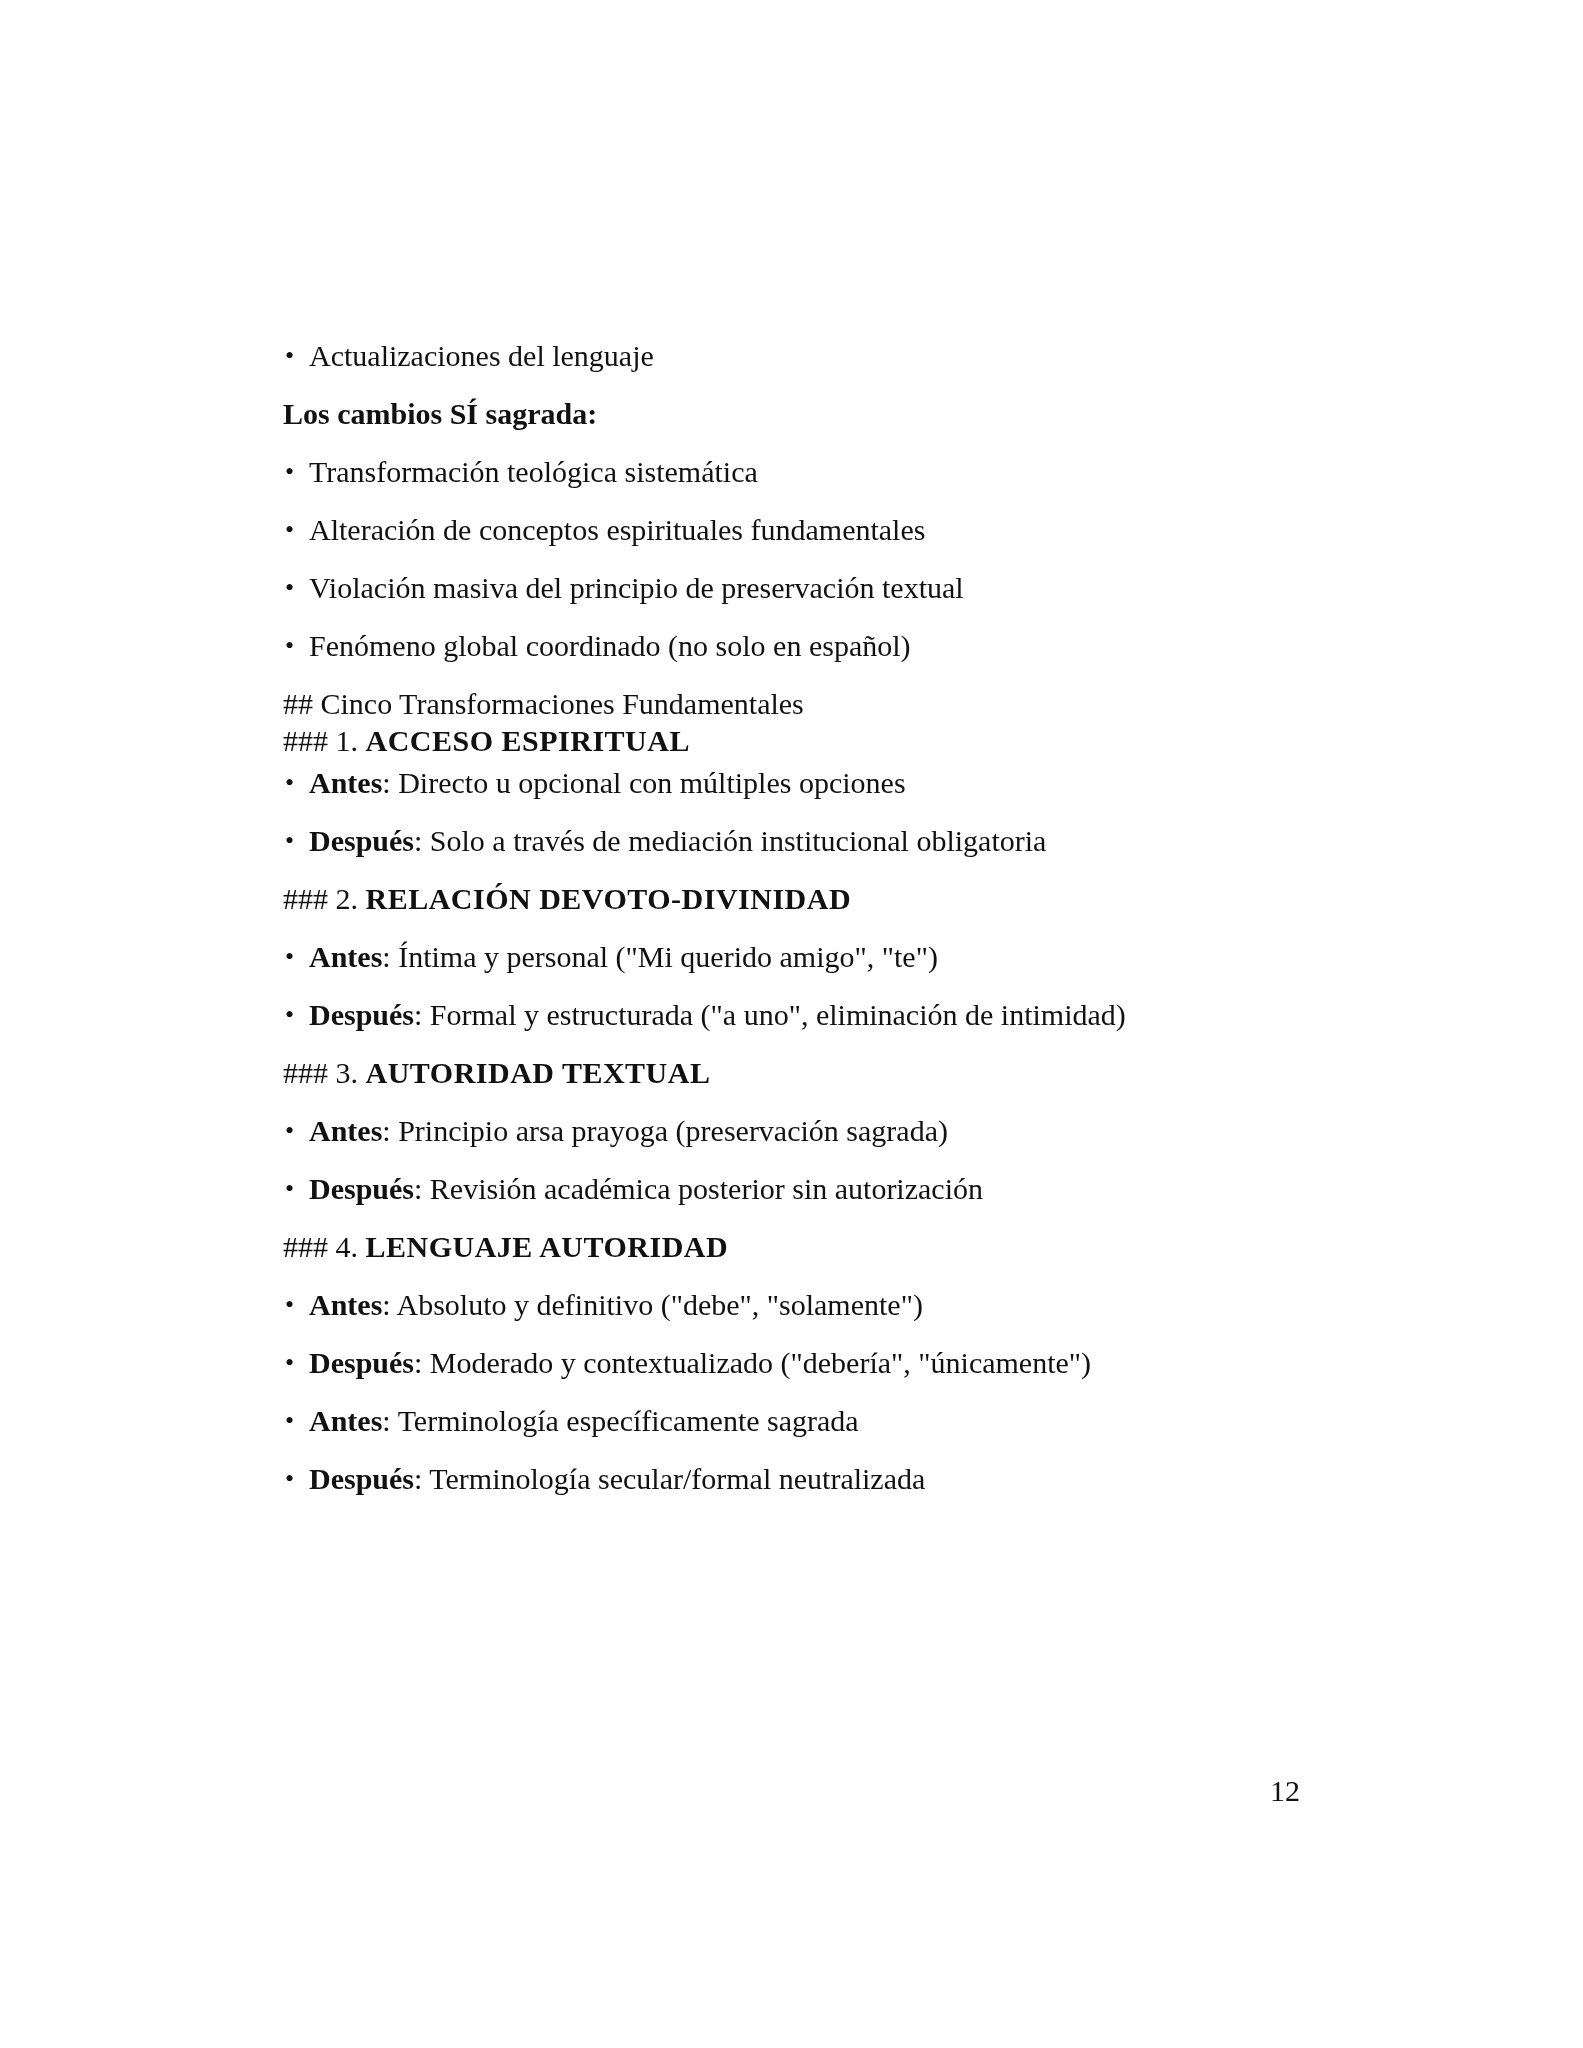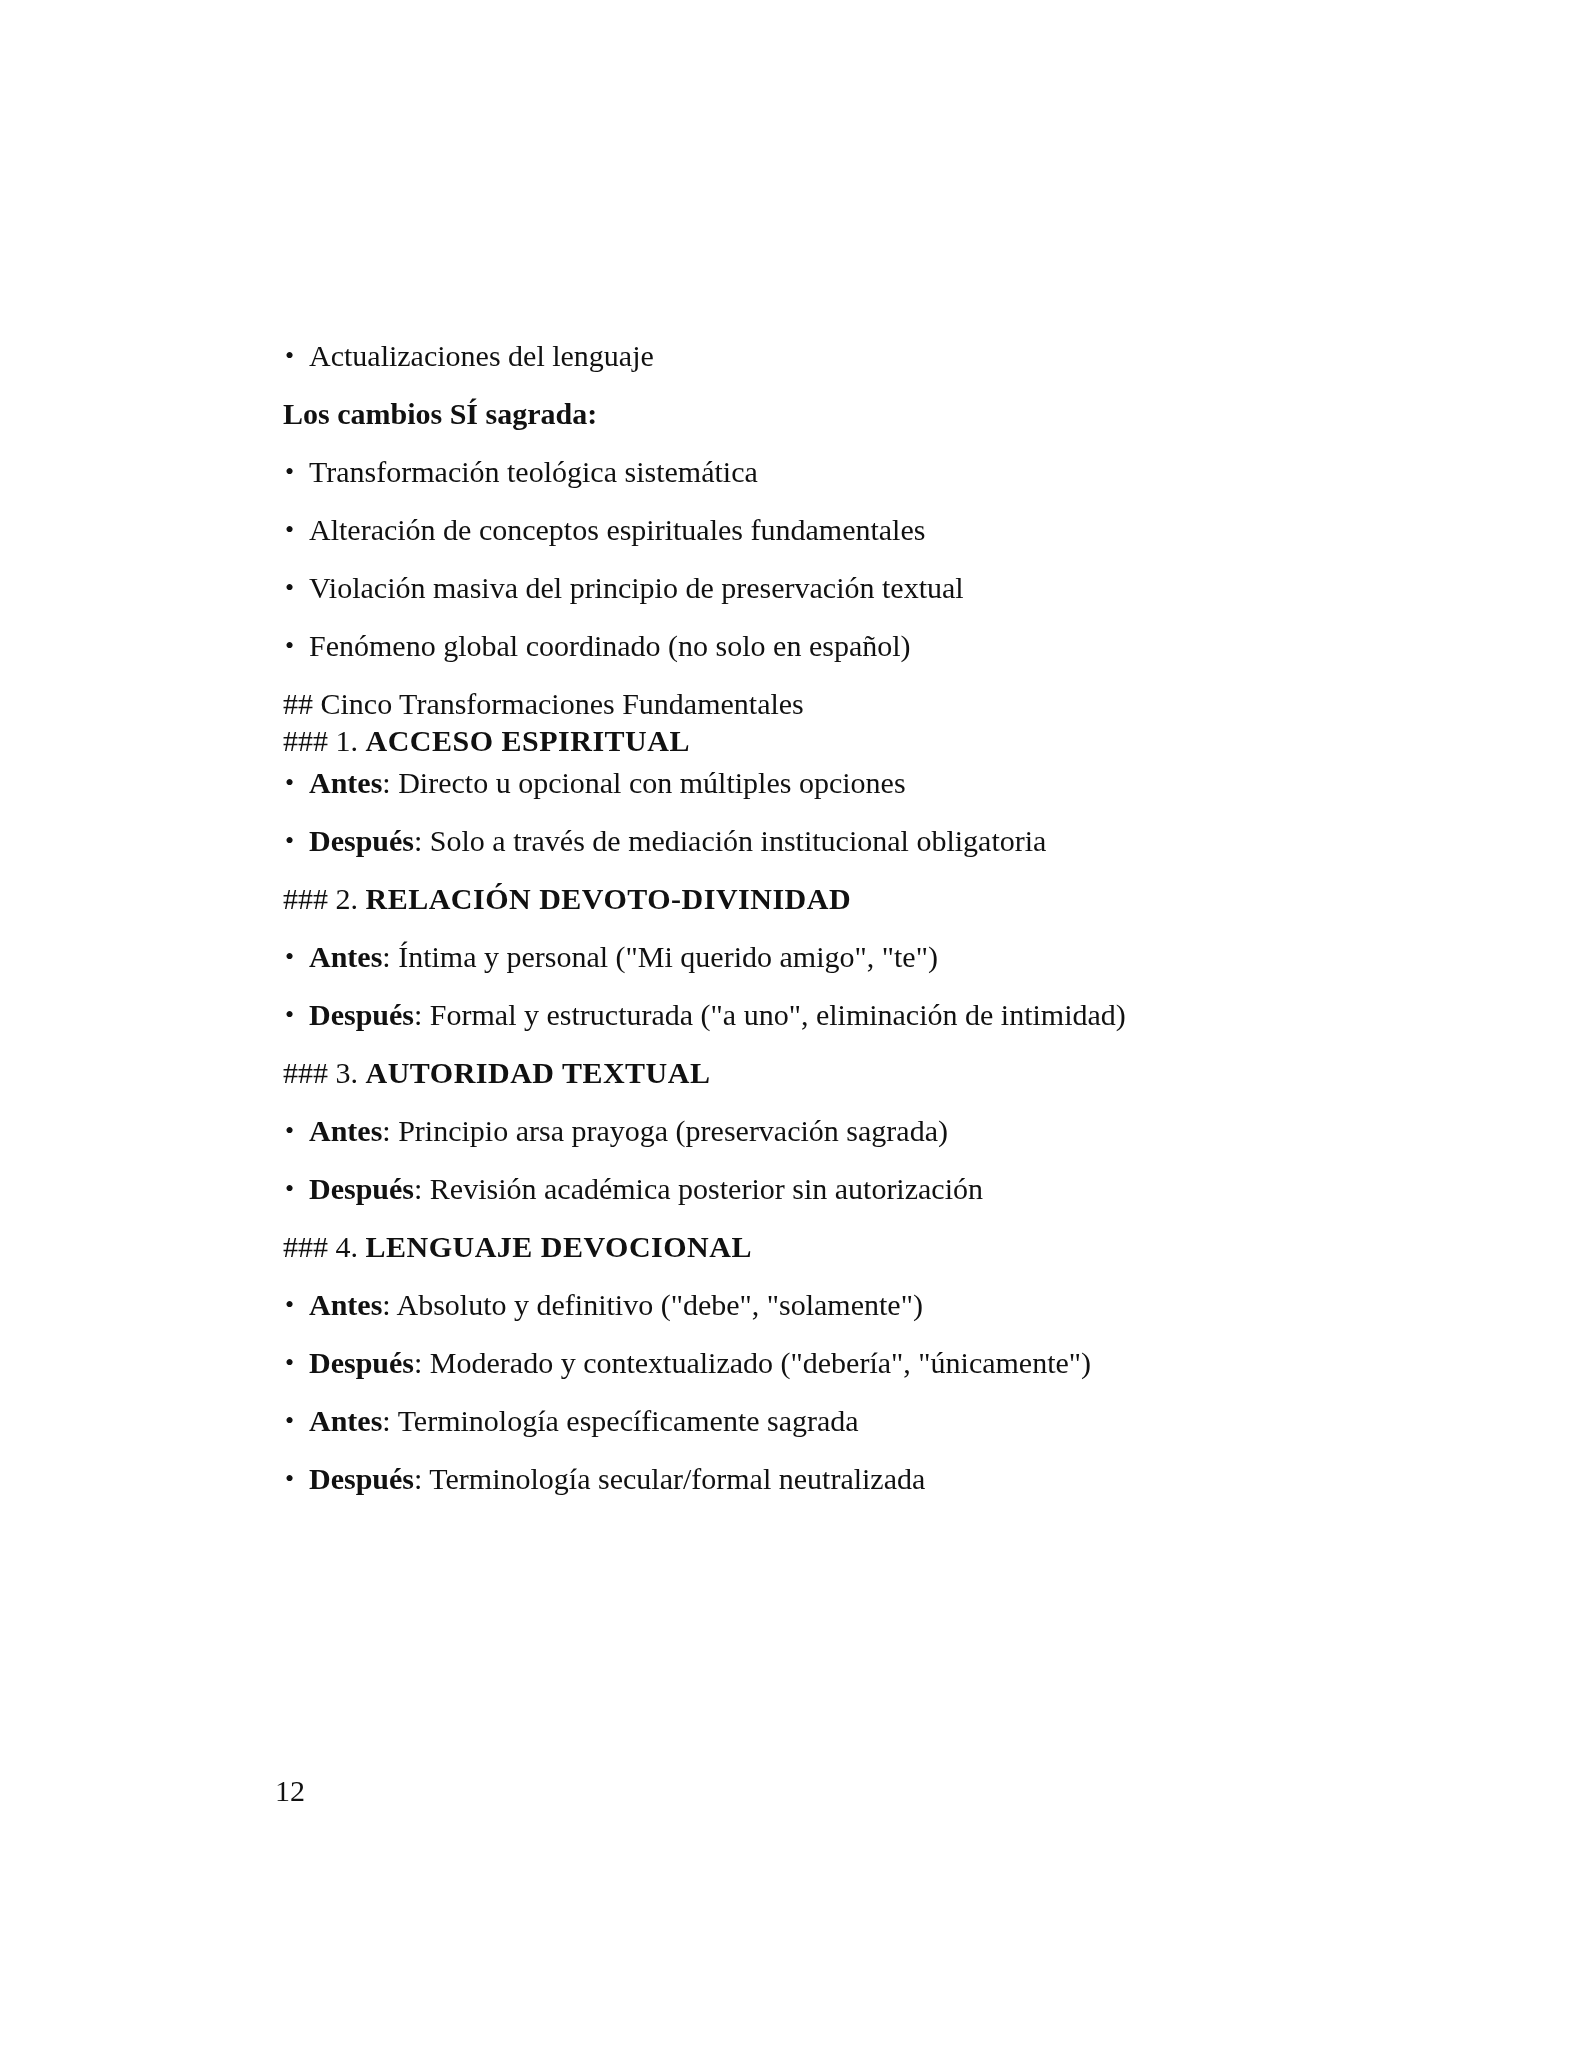--- a/index.html
+++ b/index.html
@@ -47,24 +47,24 @@
   }
   .bold {
     font-weight: 700;
   }
   .section-title {
     font-weight: 700;
     letter-spacing: 0.5px;
   }
   .page-number {
     position: absolute;
-    left: 275px;
+    left: 283px;
     width: 1017px;
     top: 1772px;
-    text-align: left;
+    text-align: right;
     line-height: 37px;
   }
 </style>
 </head>
 <body>
 
 <div class="page">
   <div class="content">
 
     <div class="line bullet">
@@ -125,21 +125,21 @@
     <div class="line bullet">
       <span class="marker">•</span>
       <span class="bold">Antes</span><span>: Principio arsa prayoga (preservación sagrada)</span>
     </div>
     <div class="line bullet">
       <span class="marker">•</span>
       <span class="bold">Después</span><span>: Revisión académica posterior sin autorización</span>
     </div>
 
     <div class="line">
-      <span>### 4. </span><span class="section-title">LENGUAJE DEVOCIONAL</span>
+      <span>### 4. </span><span class="section-title">LENGUAJE AUTORIDAD</span>
     </div>
     <div class="line bullet">
       <span class="marker">•</span>
       <span class="bold">Antes</span><span>: Absoluto y definitivo ("debe", "solamente")</span>
     </div>
     <div class="line bullet">
       <span class="marker">•</span>
       <span class="bold">Después</span><span>: Moderado y contextualizado ("debería", "únicamente")</span>
     </div>
 

